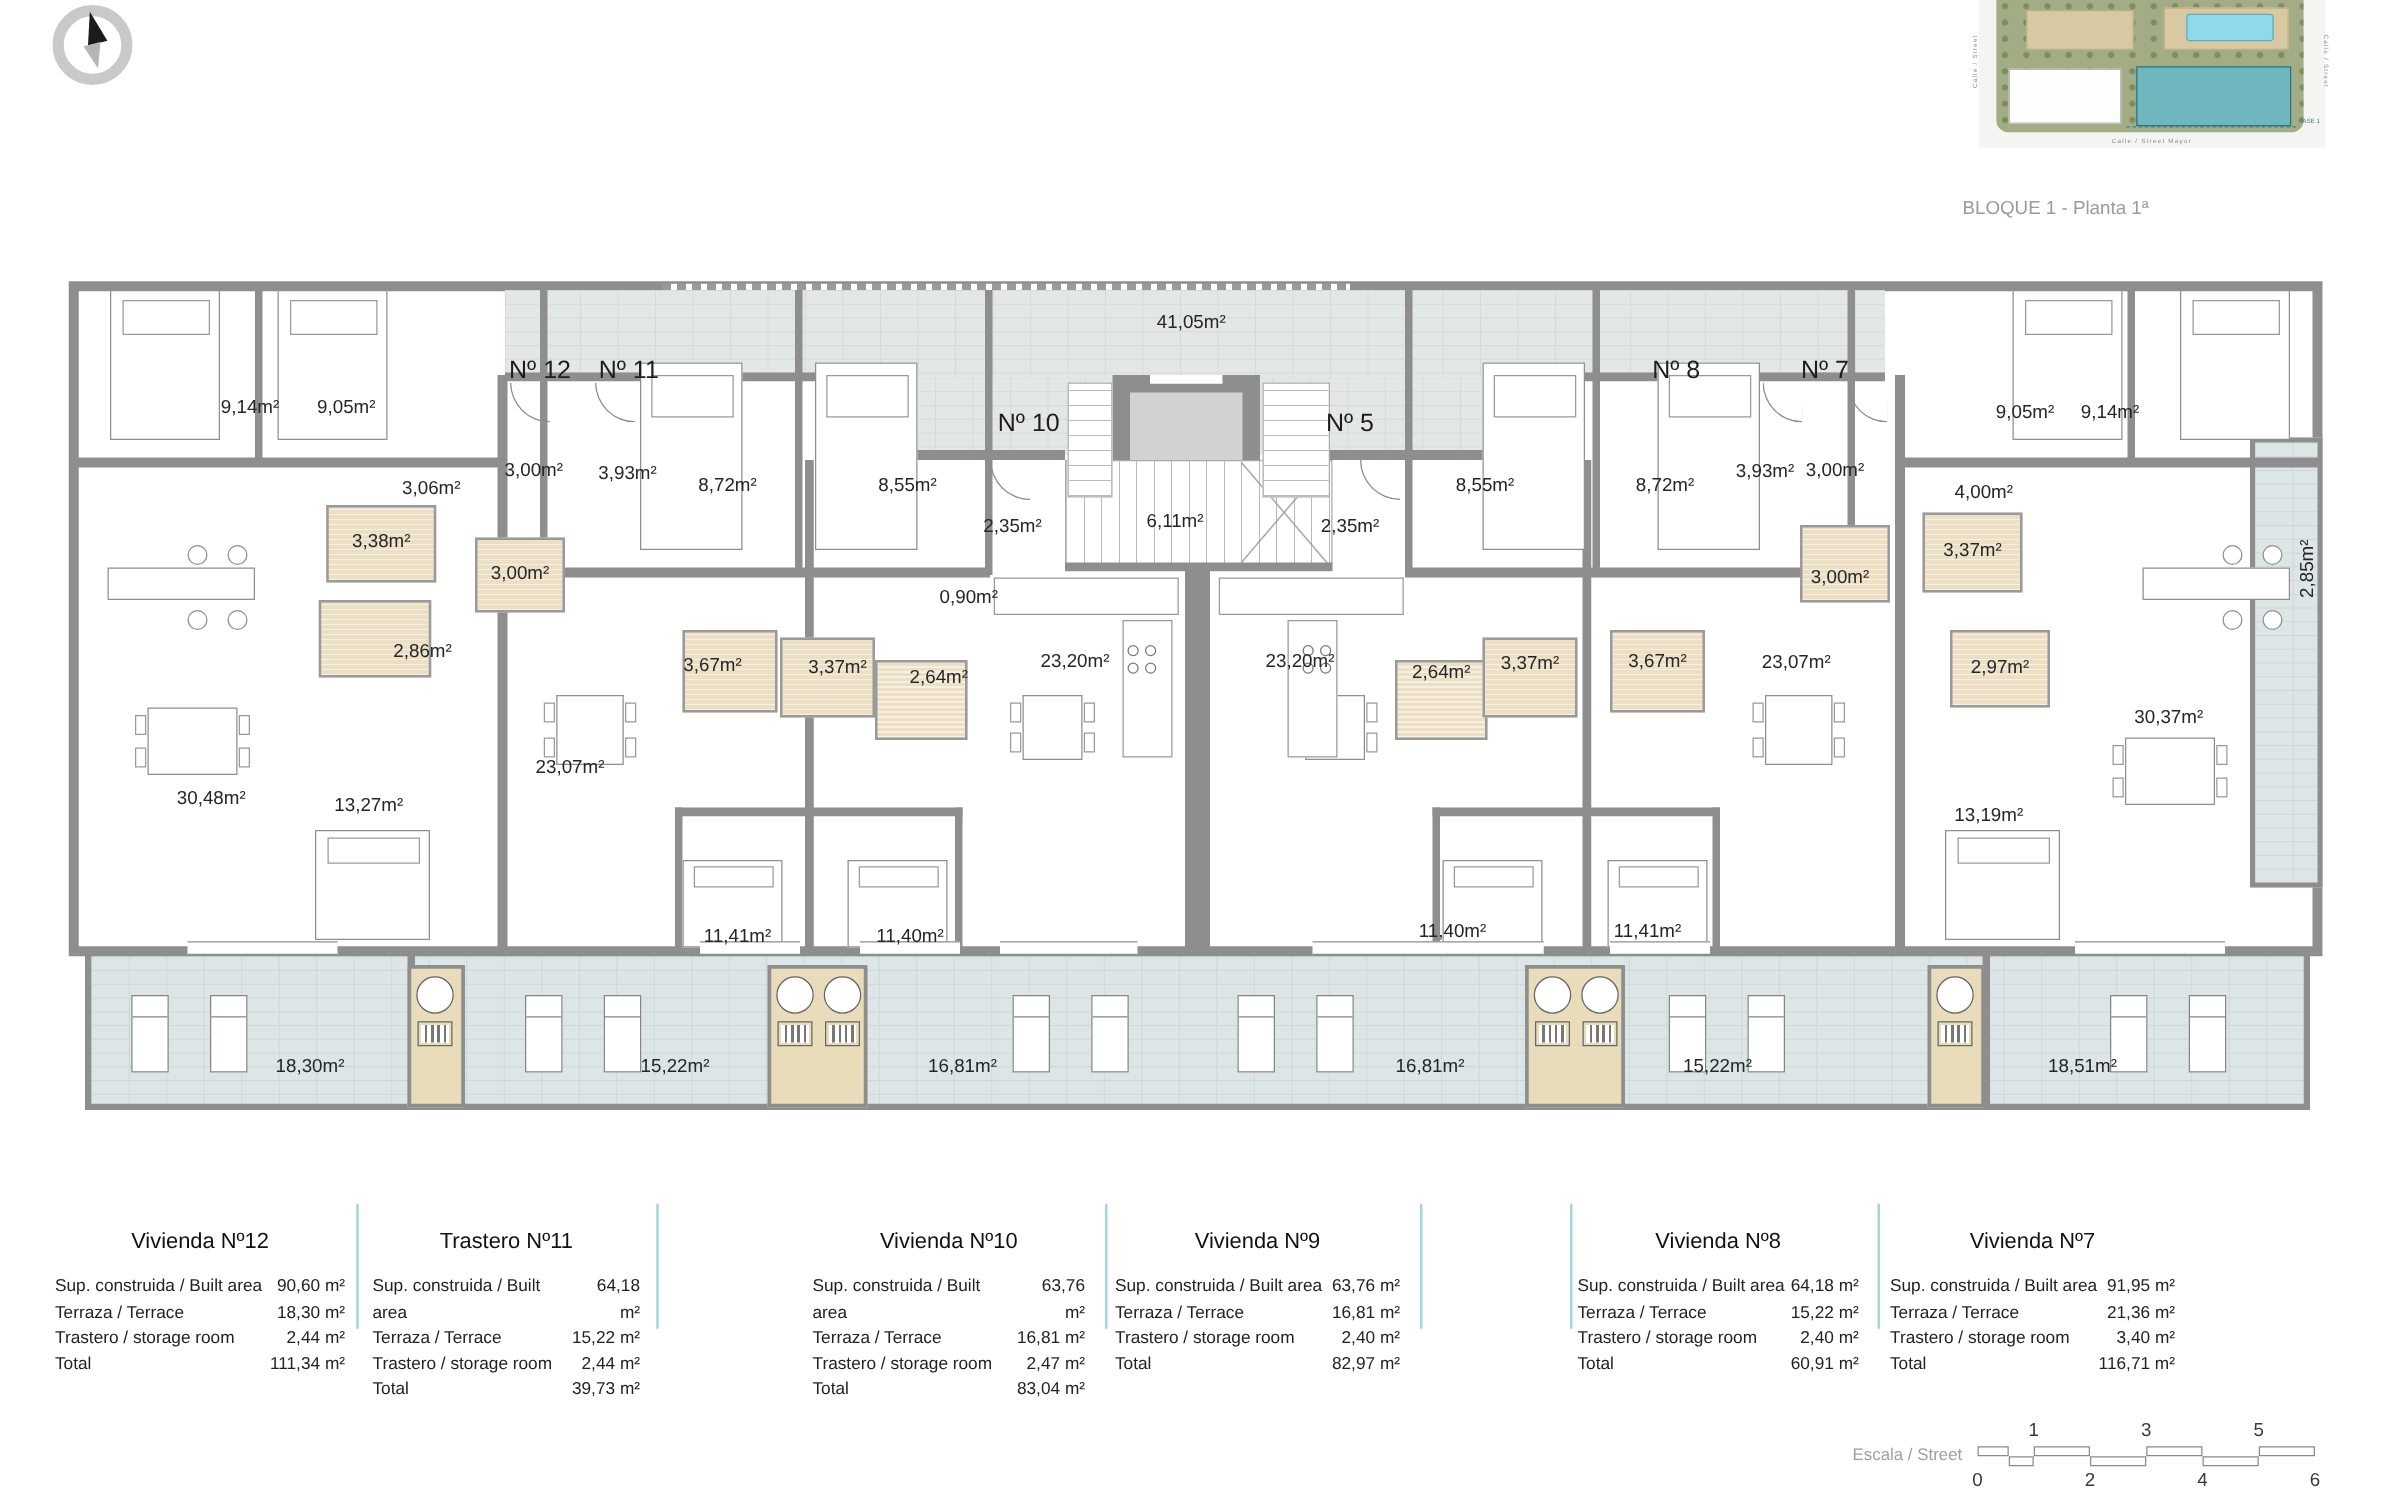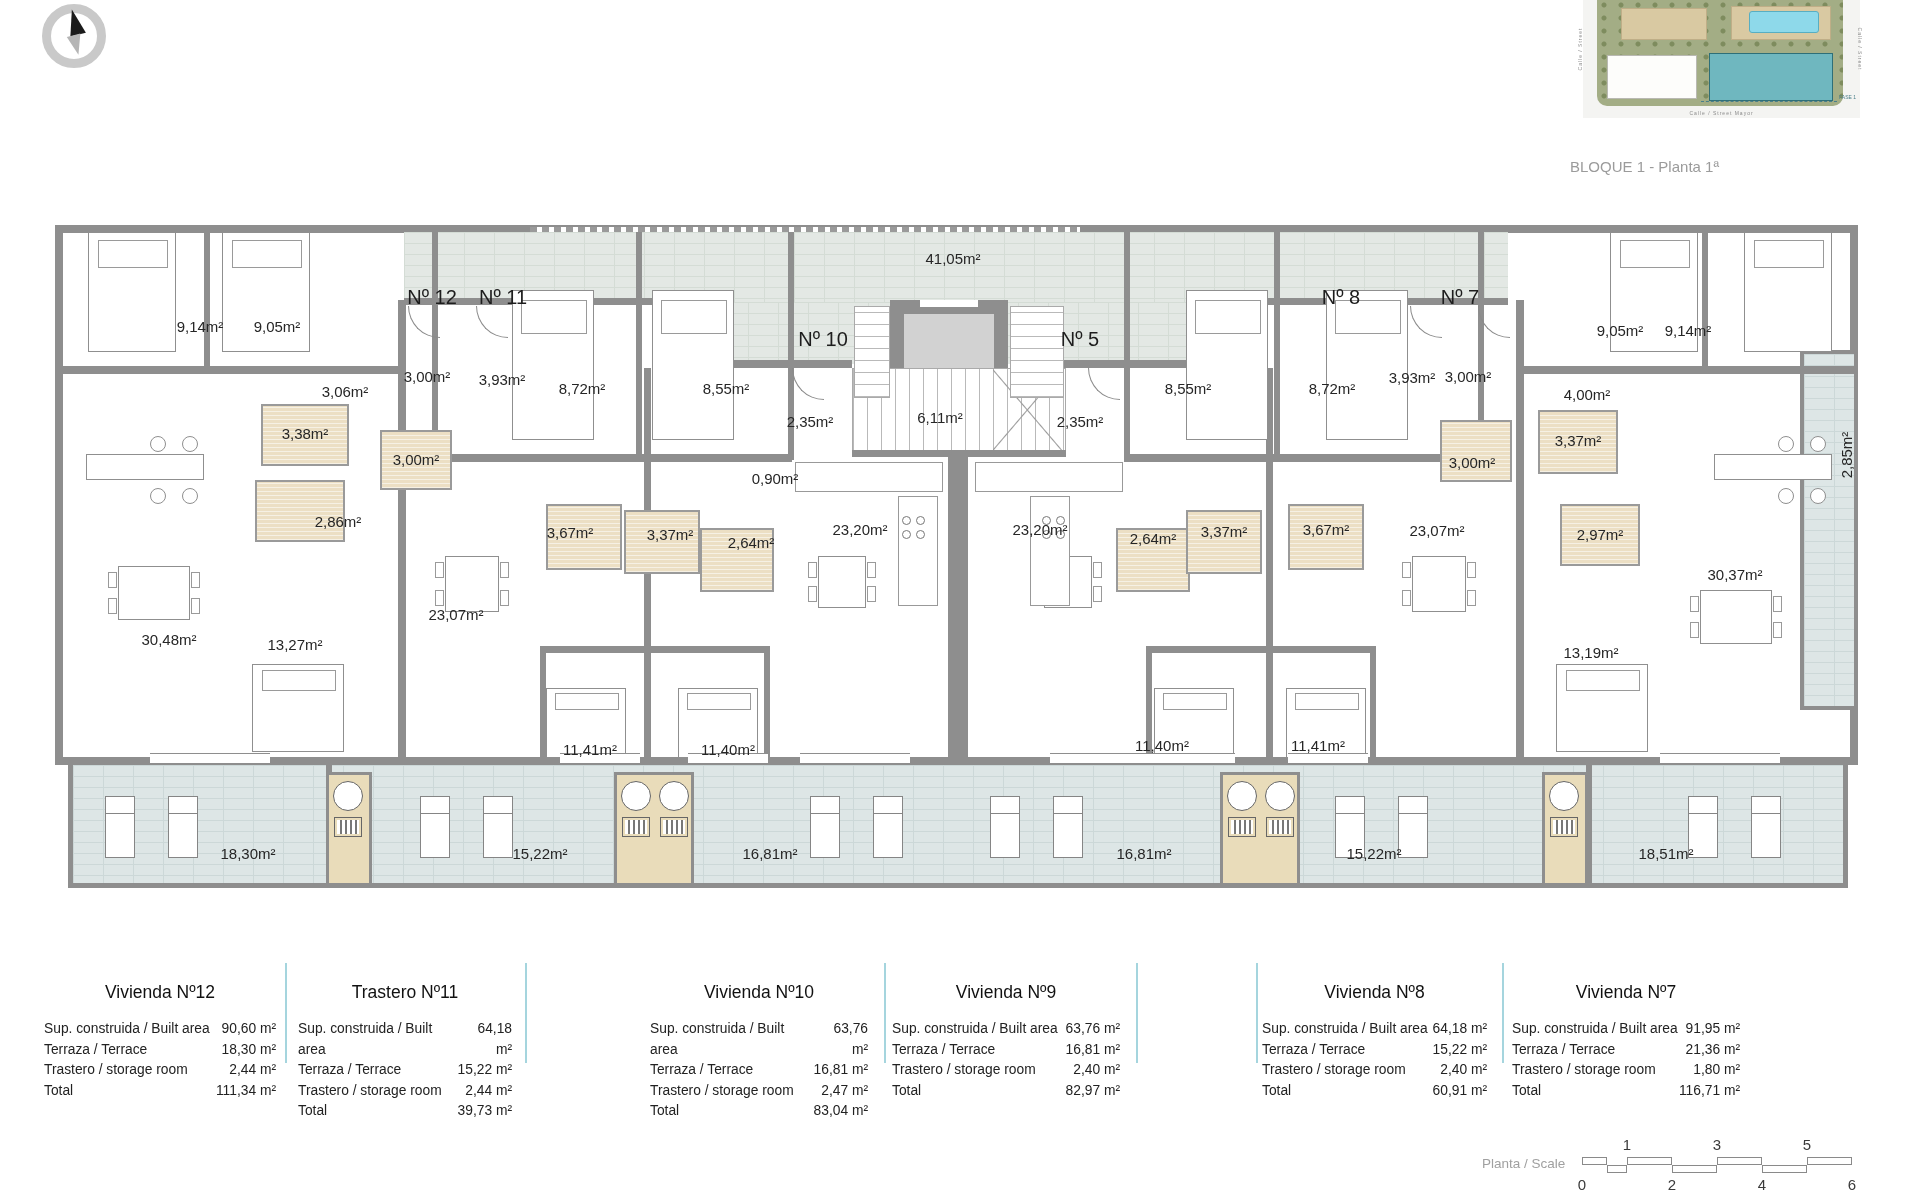--- a/index.html
+++ b/index.html
@@ -497,36 +497,36 @@
       <div class="row">
         <span class="lab">Sup. construida / Built area</span>
         <span class="val">91,95 m²</span>
       </div>
       <div class="row">
         <span class="lab">Terraza / Terrace</span>
         <span class="val">21,36 m²</span>
       </div>
       <div class="row">
         <span class="lab">Trastero / storage room</span>
-        <span class="val">1,80 m²</span>
+        <span class="val">3,40 m²</span>
       </div>
       <div class="row">
         <span class="lab">Total</span>
         <span class="val">116,71 m²</span>
       </div>
     </div>
     <div class="tdivider" style="left: 285px;"></div>
     <div class="tdivider" style="left: 525px;"></div>
     <div class="tdivider" style="left: 884px;"></div>
     <div class="tdivider" style="left: 1136px;"></div>
     <div class="tdivider" style="left: 1256px;"></div>
     <div class="tdivider" style="left: 1502px;"></div>
   </div>
 
-<div id="scalebar-label" class="abs">Planta / Scale</div>
+<div id="scalebar-label" class="abs">Escala / Street</div>
 <div id="scalebar">
     <div class="sb-seg" style="left: 1582px; width: 24.75px; top: 1157px; height: 8px;"></div>
     <div class="sb-seg" style="left: 1606.75px; width: 20.25px; top: 1165px; height: 8px;"></div>
     <div class="sb-seg" style="left: 1627px; width: 45px; top: 1157px; height: 8px;"></div>
     <div class="sb-seg" style="left: 1672px; width: 45px; top: 1165px; height: 8px;"></div>
     <div class="sb-seg" style="left: 1717px; width: 45px; top: 1157px; height: 8px;"></div>
     <div class="sb-seg" style="left: 1762px; width: 45px; top: 1165px; height: 8px;"></div>
     <div class="sb-seg" style="left: 1807px; width: 45px; top: 1157px; height: 8px;"></div>
     <div class="sb-num" style="left: 1627px; top: 1136px;">1</div>
     <div class="sb-num" style="left: 1717px; top: 1136px;">3</div>

